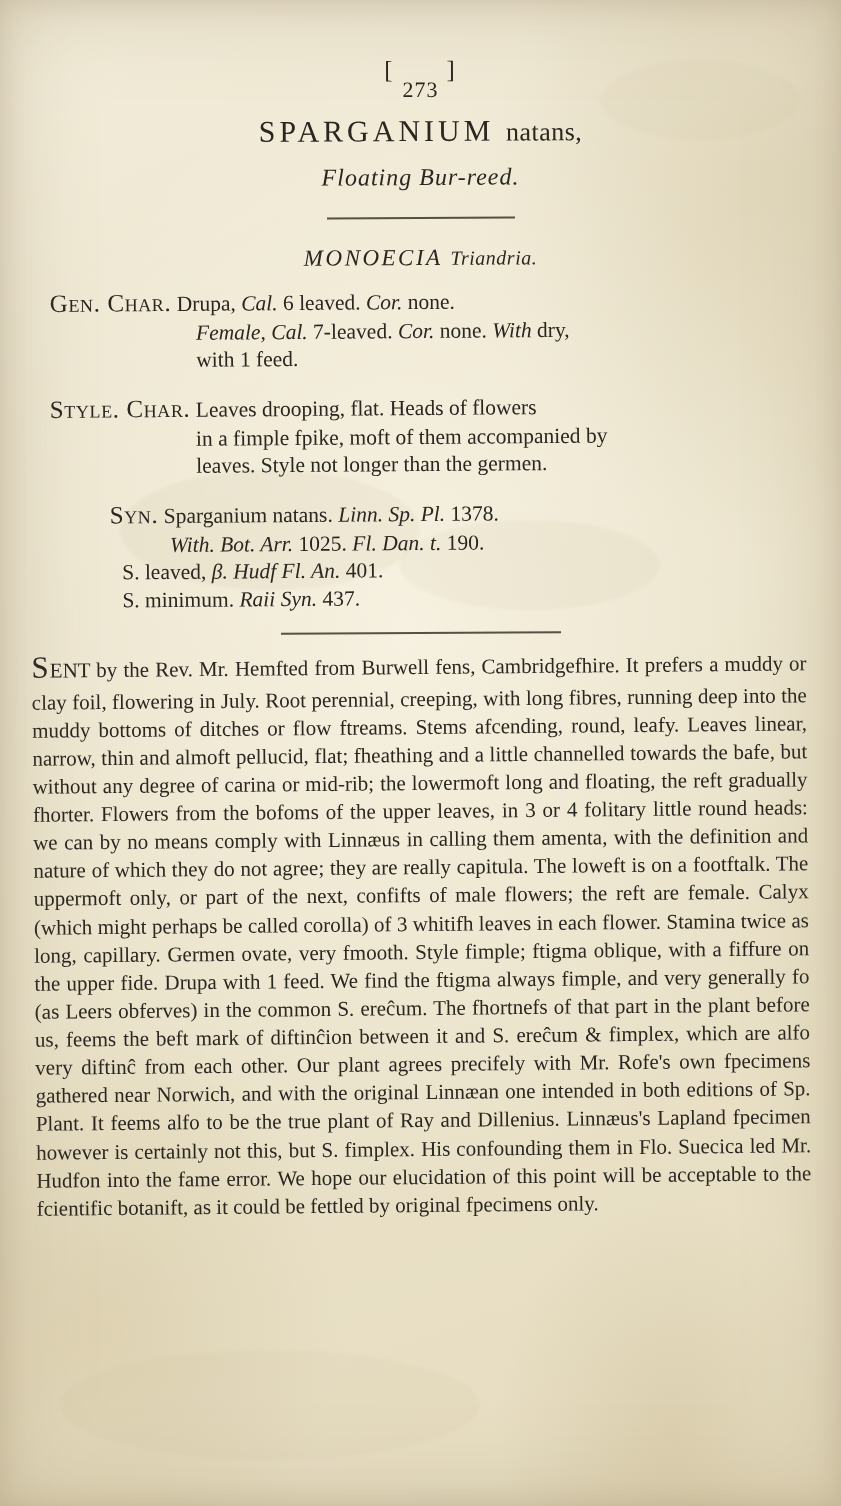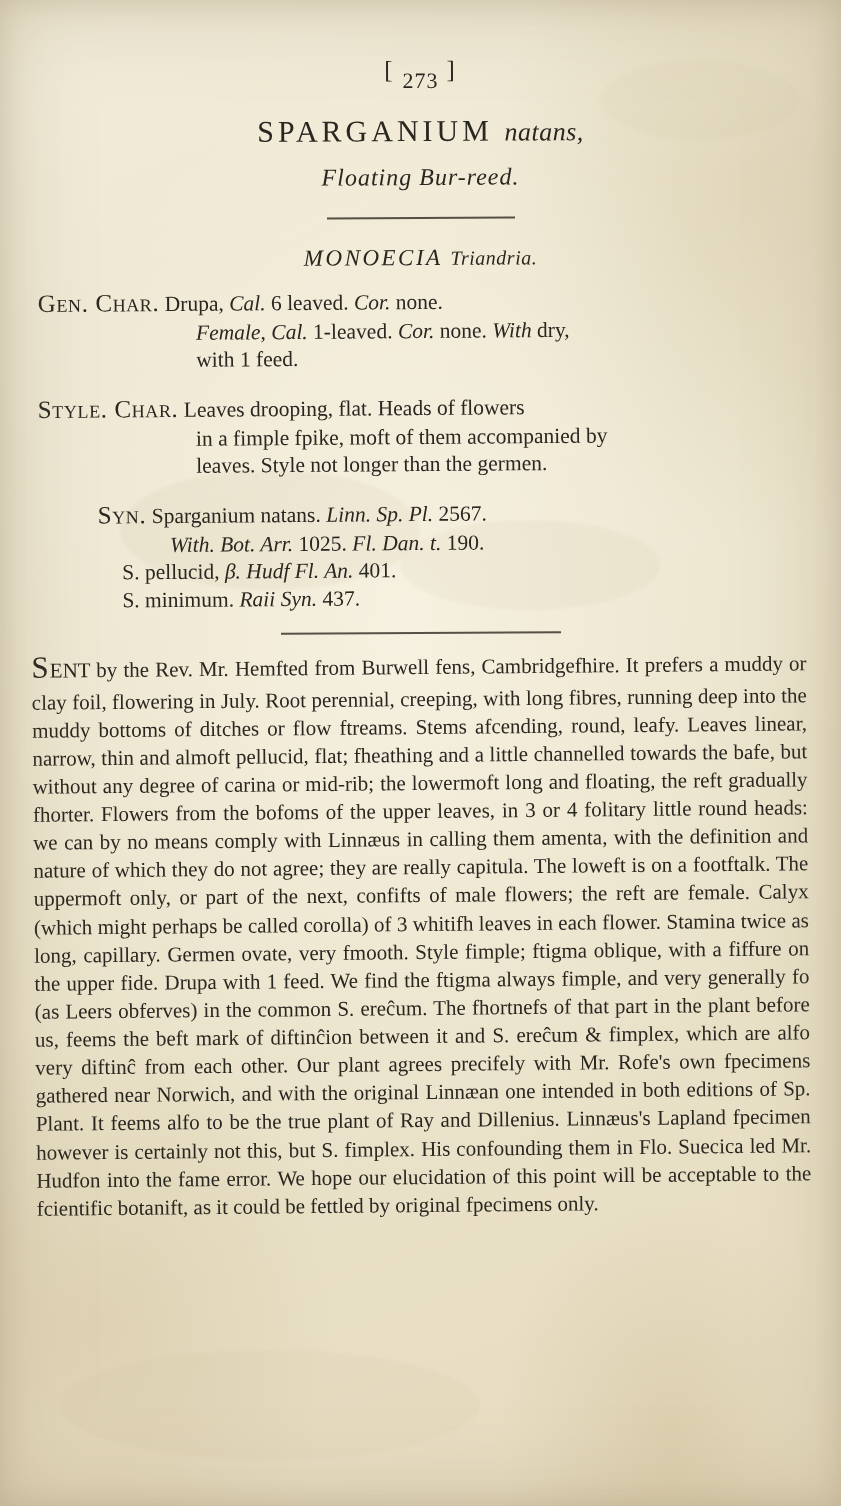--- a/index.html
+++ b/index.html
@@ -44,35 +44,34 @@
     font-size: 25px;
     letter-spacing: 2px;
     margin-top: 56px;
     transform: rotate(-0.25deg);
   }
   .folio .num {
     font-size: 22px;
     letter-spacing: 1px;
     padding: 0 8px;
     position: relative;
-    top: 10px;
+    top: 19px;
   }
 
   
   .species {
     text-align: center;
     margin-top: 30px;
     font-size: 30px;
     letter-spacing: 4px;
     transform: rotate(-0.3deg);
   }
   .species .epithet {
     letter-spacing: 0.5px;
     font-size: 26px;
-    font-style: italic;
   }
   .common {
     text-align: center;
     margin-top: 16px;
     font-style: italic;
     font-size: 24px;
     letter-spacing: 1px;
     transform: rotate(-0.35deg);
   }
   .rule {
@@ -105,20 +104,21 @@
   .block {
     margin: 14px 0 0 0;
     padding: 0 36px 0 38px;
     font-size: 21.5px;
     line-height: 1.30;
     transform: rotate(-0.45deg);
   }
   .block .lbl {
     font-variant: small-caps;
     letter-spacing: 0.6px;
+    margin-left: 12px;
   }
   .block .sc {
     font-size: 25px;
   }
   .ind1 { padding-left: 86px; text-indent: -48px; }
   .ind2 { padding-left: 110px; text-indent: 0; }
   i, em { font-style: italic; }
 
   .syn-line { padding-left: 86px; text-indent: -40px; }
   .syn-sub  { padding-left: 118px; }
@@ -175,42 +175,42 @@
 
   <div class="class-line">
     <span>MONOECIA</span>
     <span class="triandria">Triandria.</span>
   </div>
 
   <div class="block ind1">
     <span class="lbl sc">Gen. Char.</span>
     <span>Drupa, </span><i>Cal.</i><span> 6 leaved. </span><i>Cor.</i><span> none.</span>
     <div class="ind2">
-      <i>Female,</i> <i>Cal.</i><span> 1-leaved. </span><i>Cor.</i><span> none. </span><i>With</i><span> dry,</span>
+      <i>Female,</i> <i>Cal.</i><span> 7-leaved. </span><i>Cor.</i><span> none. </span><i>With</i><span> dry,</span>
     </div>
     <div class="ind2">with 1 feed.</div>
   </div>
 
   <div class="block ind1" style="margin-top:18px;">
     <span class="lbl sc">Style. Char.</span>
     <span>Leaves drooping, flat. Heads of flowers</span>
     <div class="ind2">in a fimple fpike, moft of them accompanied by</div>
     <div class="ind2">leaves.  Style not longer than the germen.</div>
   </div>
 
   <div class="block" style="margin-top:18px;padding-left:52px;">
     <div class="syn-line">
       <span class="lbl sc">Syn.</span>
-      <span>Sparganium natans. </span><i>Linn. Sp. Pl.</i><span> 2567.</span>
+      <span>Sparganium natans. </span><i>Linn. Sp. Pl.</i><span> 1378.</span>
     </div>
     <div class="syn-sub">
       <i>With. Bot. Arr.</i><span> 1025. </span><i>Fl. Dan. t.</i><span> 190.</span>
     </div>
     <div class="syn-s">
-      <span>S. pellucid, </span><i>β.  Hudf Fl. An.</i><span> 401.</span>
+      <span>S. leaved, </span><i>β.  Hudf Fl. An.</i><span> 401.</span>
     </div>
     <div class="syn-s">
       <span>S. minimum.  </span><i>Raii Syn.</i><span> 437.</span>
     </div>
   </div>
 
   <div class="rule rule2"></div>
 
   <div class="body">
     <p>

